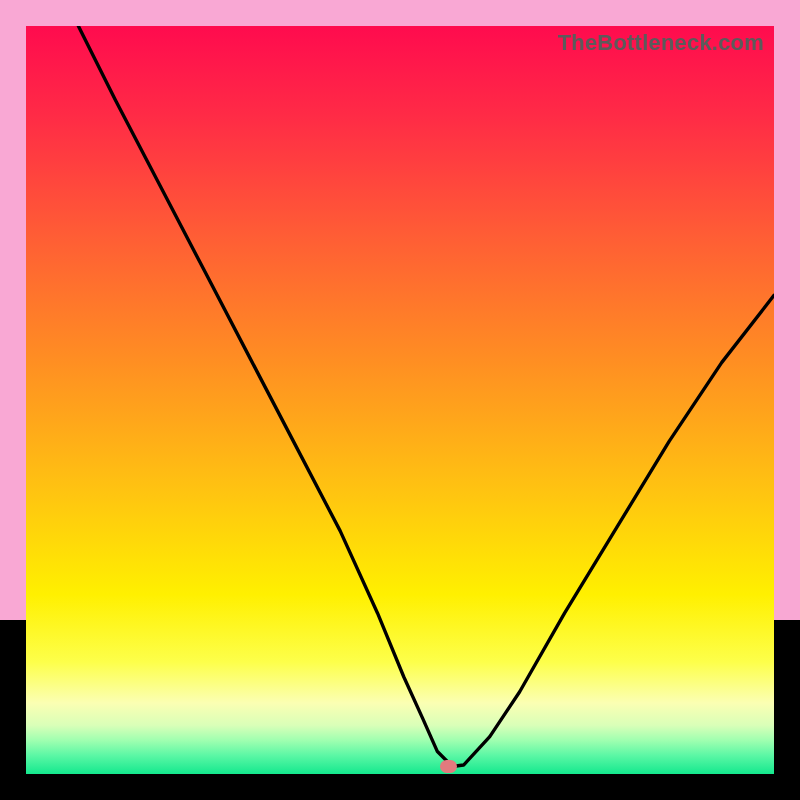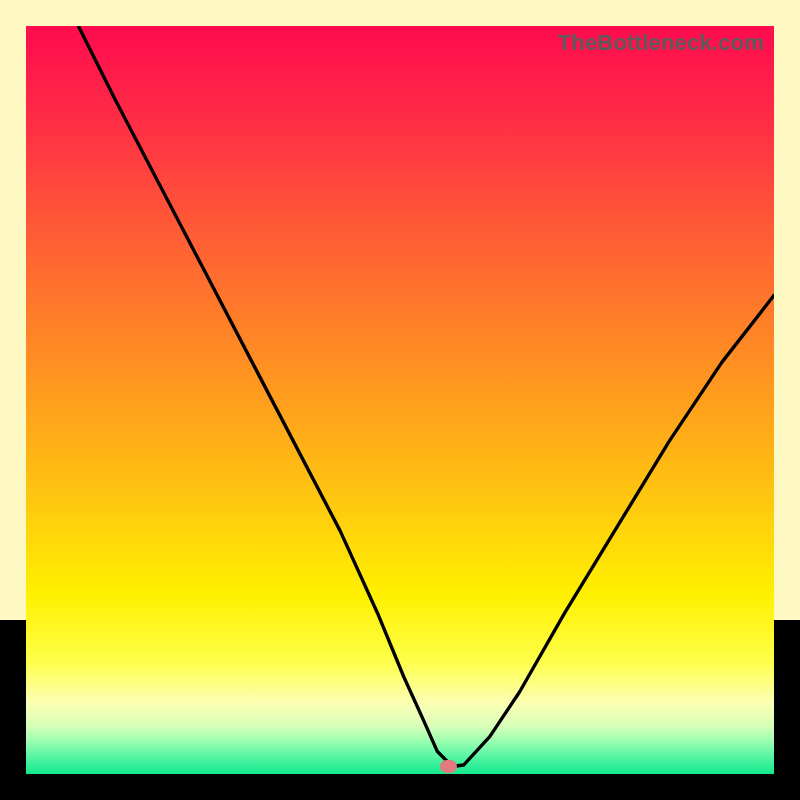--- a/index.html
+++ b/index.html
@@ -9,21 +9,21 @@
     height: 800px;
     background: #000;
     overflow: hidden;
   }
   .frame {
     position: absolute;
     left: 0;
     top: 0;
     width: 800px;
     height: 620px;
-    background: #fef9c3;
+    background: #f9a8d4;
   }
   .plot {
     position: absolute;
     left: 26px;
     top: 26px;
     width: 748px;
     height: 748px;
     overflow: hidden;
   }
   .gradient {

